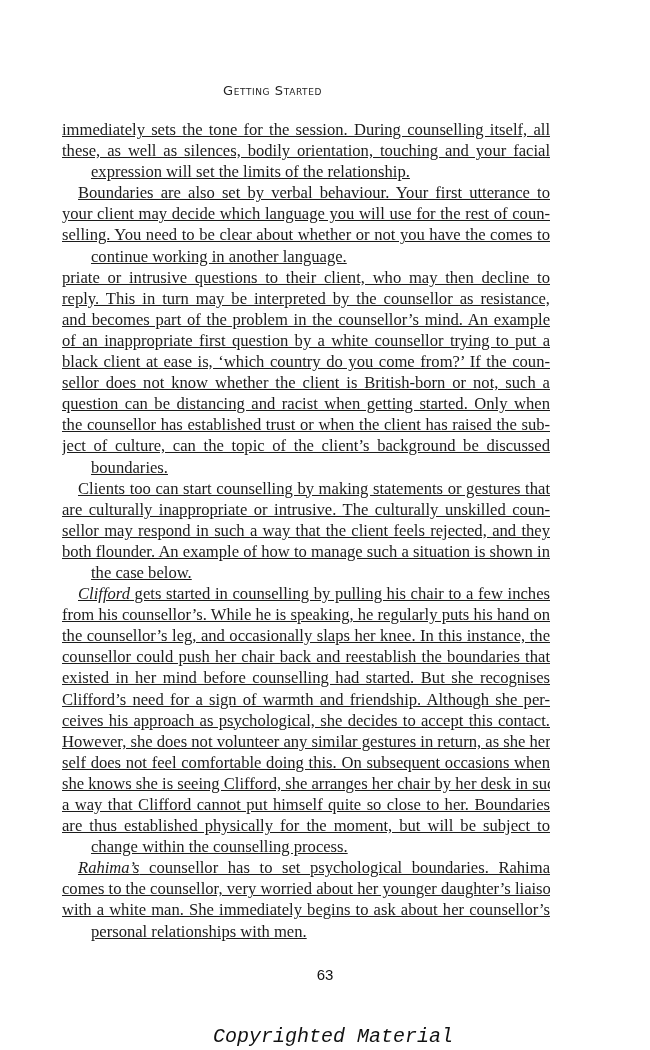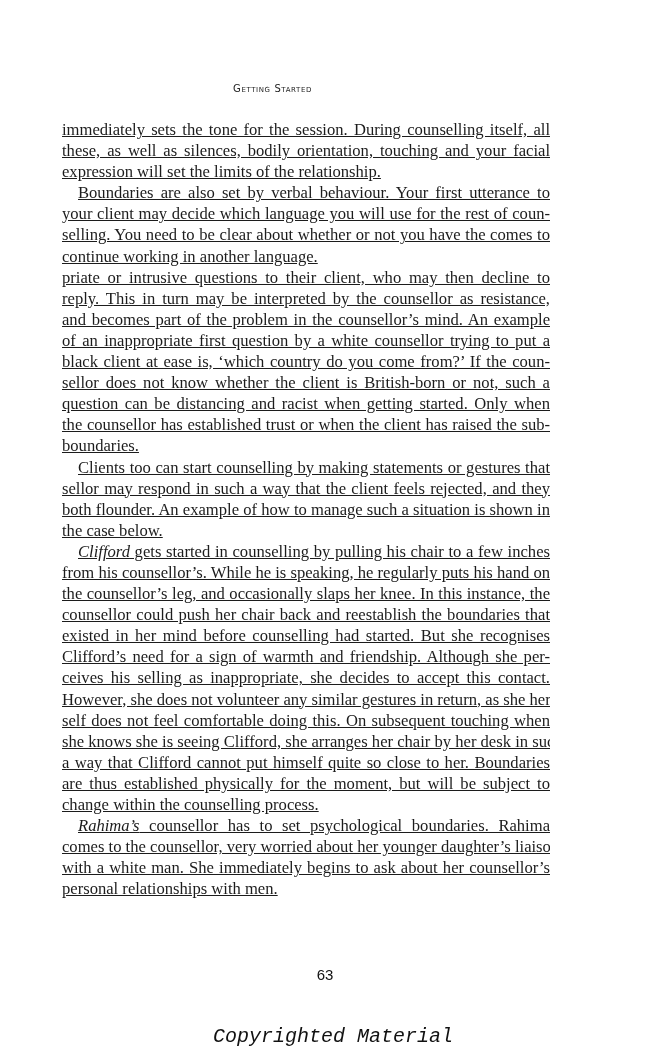--- a/index.html
+++ b/index.html
@@ -15,21 +15,21 @@
       color: #1a1a1a;
     }
     .running-head {
       position: absolute;
       top: 83px;
       left: 0;
       width: 545px;
       text-align: center;
       font-family: "DejaVu Sans", sans-serif;
       font-variant: small-caps;
-      font-size: 10px;
+      font-size: 13px;
       letter-spacing: 0.6px;
       color: #222;
     }
     .body-text {
       position: absolute;
       top: 119px;
       left: 62px;
       width: 488px;
       font-family: "Liberation Serif", serif;
       font-size: 16.6px;
@@ -40,20 +40,21 @@
       display: block;
       height: 21.1px;
       white-space: nowrap;
       text-align: justify;
       text-align-last: justify;
       overflow: hidden;
       text-decoration: underline;
     }
     .line.last {
       text-align-last: left;
+      margin-left: 29px;
     }
     .line.indent {
       padding-left: 16px;
     }
     .line i {
       font-style: italic;
     }
     .page-number {
       position: absolute;
       top: 966px;
@@ -98,40 +99,42 @@
 
   <div>
     <span class="line">priate or intrusive questions to their client, who may then decline to</span>
     <span class="line">reply. This in turn may be interpreted by the counsellor as resistance,</span>
     <span class="line">and becomes part of the problem in the counsellor’s mind. An example</span>
     <span class="line">of an inappropriate first question by a white counsellor trying to put a</span>
     <span class="line">black client at ease is, ‘which country do you come from?’ If the coun-</span>
     <span class="line">sellor does not know whether the client is British-born or not, such a</span>
     <span class="line">question can be distancing and racist when getting started. Only when</span>
     <span class="line">the counsellor has established trust or when the client has raised the sub-</span>
+    <span class="line">ject of culture, can the topic of the client’s background be discussed</span>
     <span class="line last">boundaries.</span>
   </div>
 
   <div>
     <span class="line indent">Clients too can start counselling by making statements or gestures that</span>
+    <span class="line">are culturally inappropriate or intrusive. The culturally unskilled coun-</span>
     <span class="line">sellor may respond in such a way that the client feels rejected, and they</span>
     <span class="line">both flounder. An example of how to manage such a situation is shown in</span>
     <span class="line last">the case below.</span>
   </div>
 
   <div>
     <span class="line indent"><i>Clifford</i><span style="white-space: pre;"> gets started in counselling by pulling his chair to a few inches</span></span>
     <span class="line">from his counsellor’s. While he is speaking, he regularly puts his hand on</span>
     <span class="line">the counsellor’s leg, and occasionally slaps her knee. In this instance, the</span>
     <span class="line">counsellor could push her chair back and reestablish the boundaries that</span>
     <span class="line">existed in her mind before counselling had started. But she recognises</span>
     <span class="line">Clifford’s need for a sign of warmth and friendship. Although she per-</span>
-    <span class="line">ceives his selling as inappropriate, she decides to accept this contact.</span>
+    <span class="line">ceives his approach as psychological, she decides to accept this contact.</span>
     <span class="line">However, she does not volunteer any similar gestures in return, as she her-</span>
-    <span class="line">self does not feel comfortable doing this. On subsequent touching when</span>
+    <span class="line">self does not feel comfortable doing this. On subsequent occasions when</span>
     <span class="line">she knows she is seeing Clifford, she arranges her chair by her desk in such</span>
     <span class="line">a way that Clifford cannot put himself quite so close to her. Boundaries</span>
     <span class="line">are thus established physically for the moment, but will be subject to</span>
     <span class="line last">change within the counselling process.</span>
   </div>
 
   <div>
     <span class="line indent"><i>Rahima’s</i><span style="white-space: pre;"> counsellor has to set psychological boundaries. Rahima</span></span>
     <span class="line">comes to the counsellor, very worried about her younger daughter’s liaison</span>
     <span class="line">with a white man. She immediately begins to ask about her counsellor’s</span>

